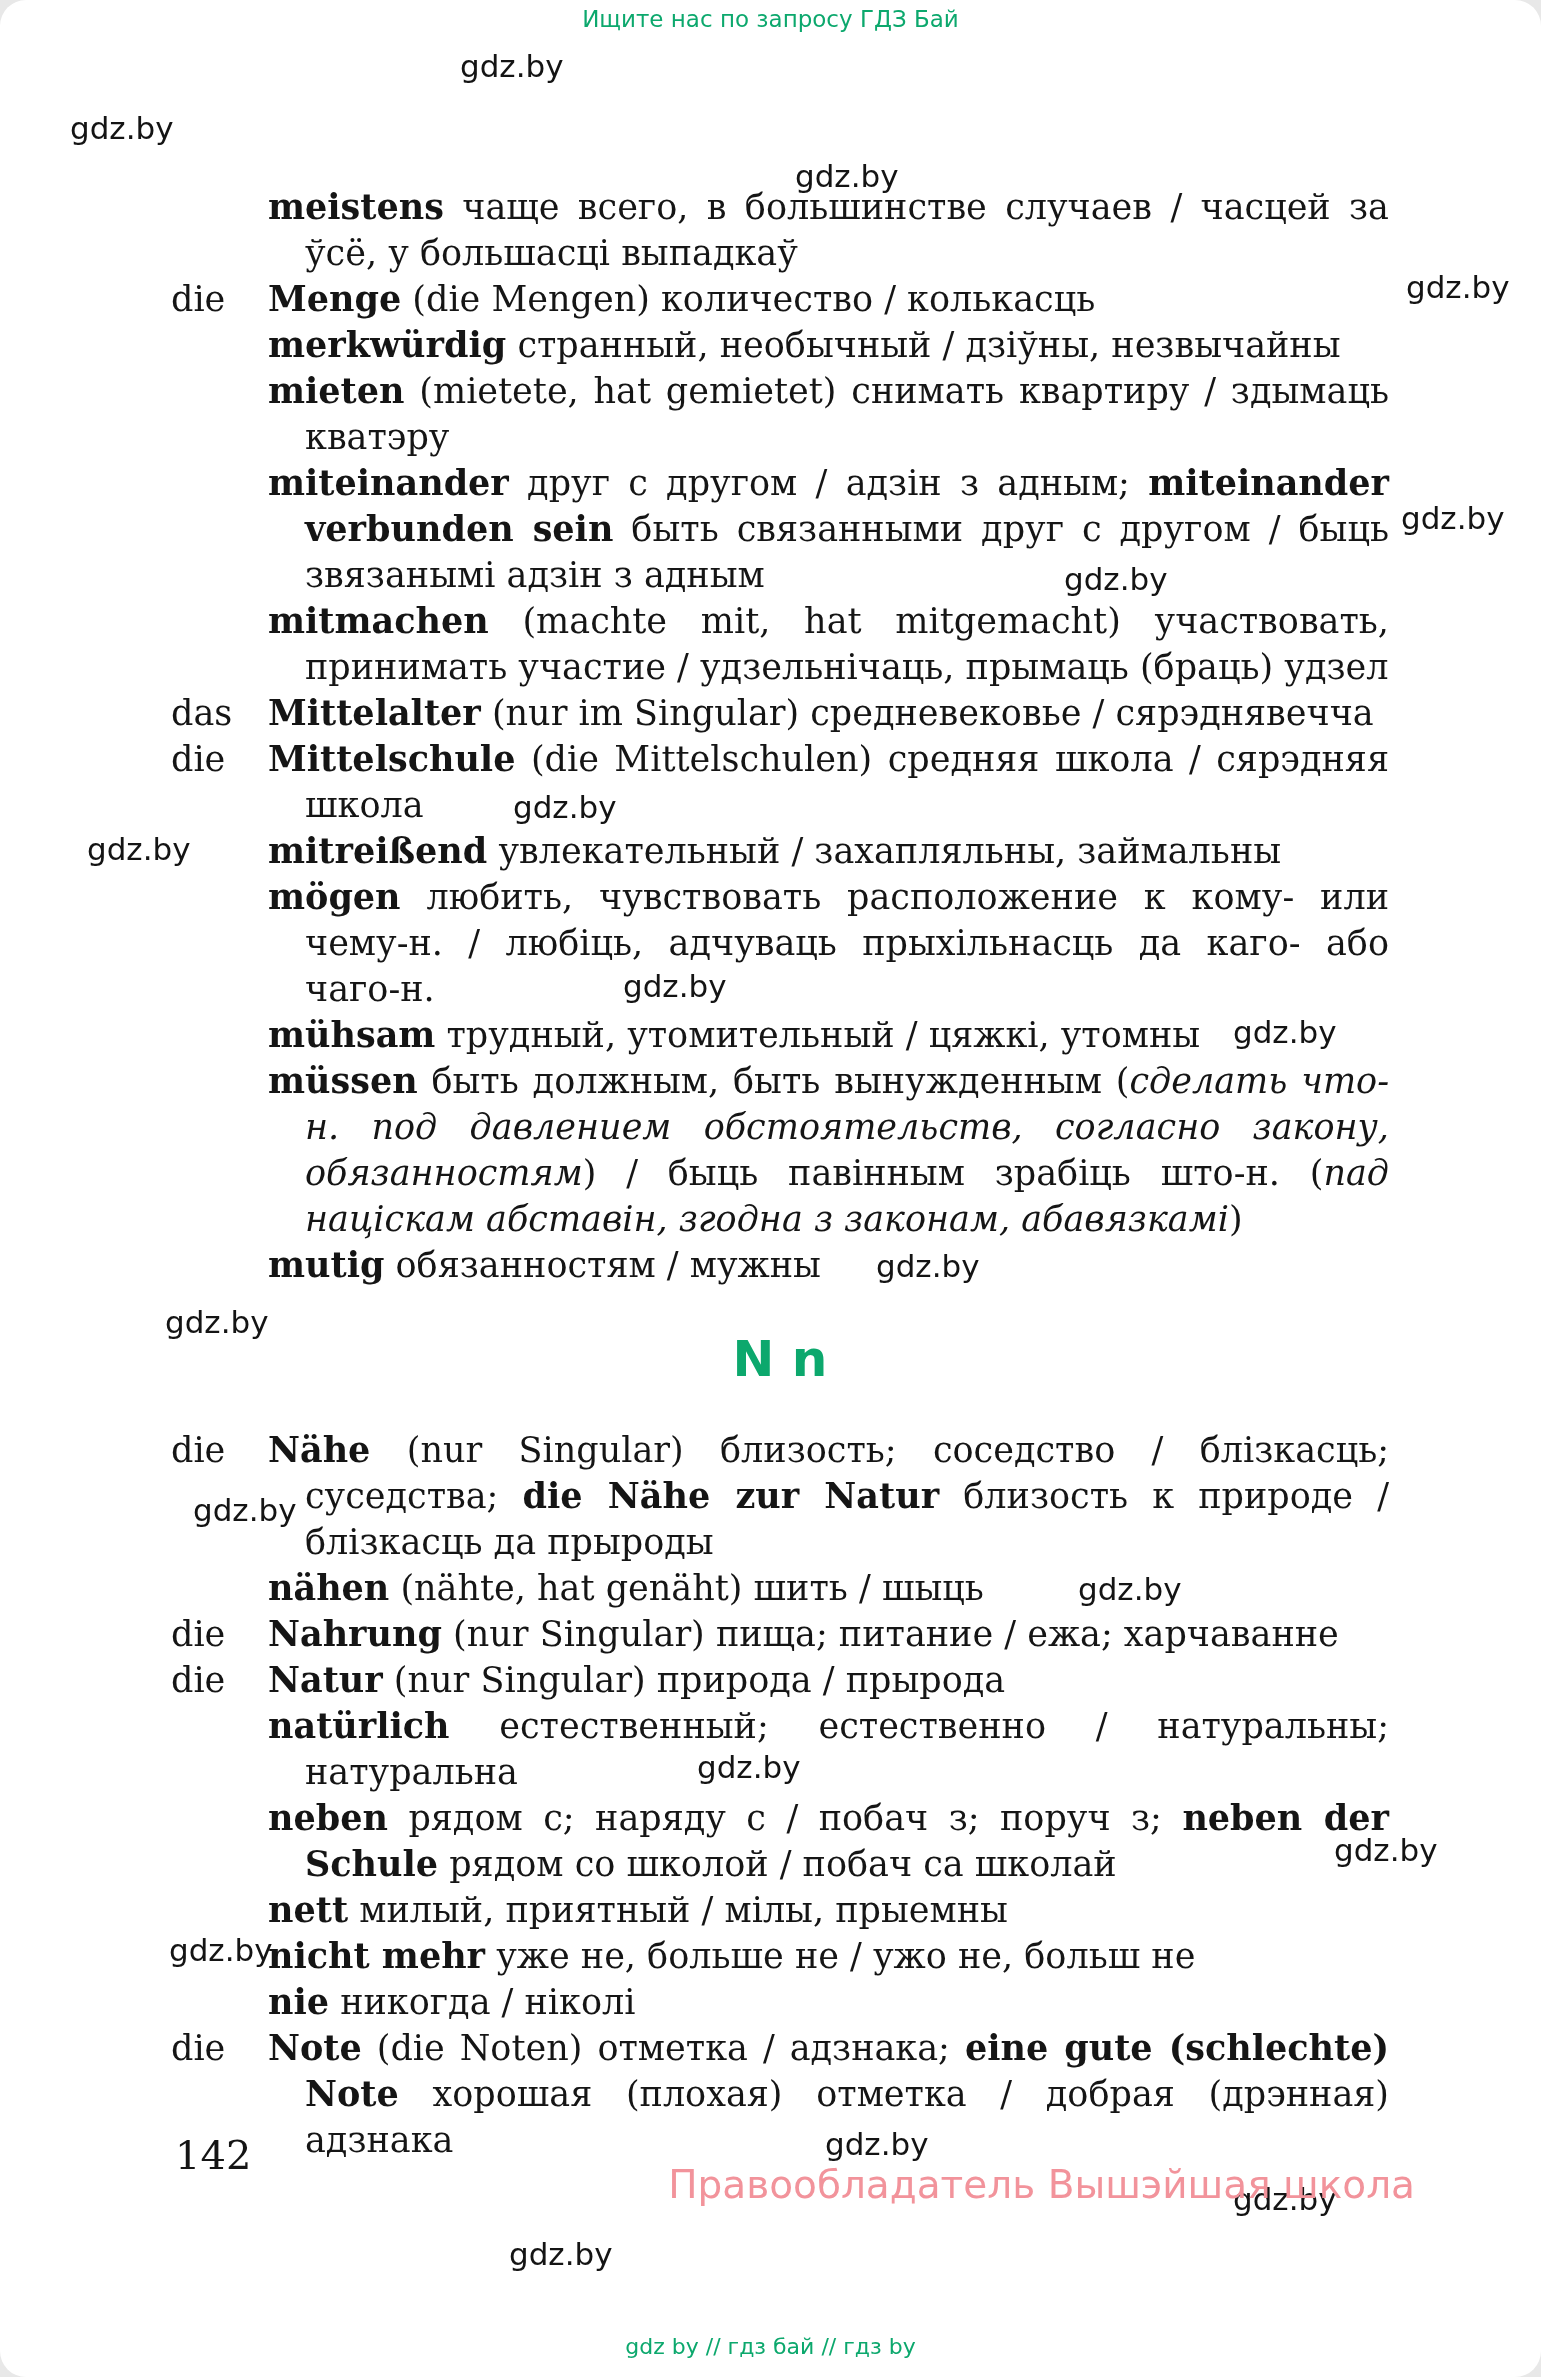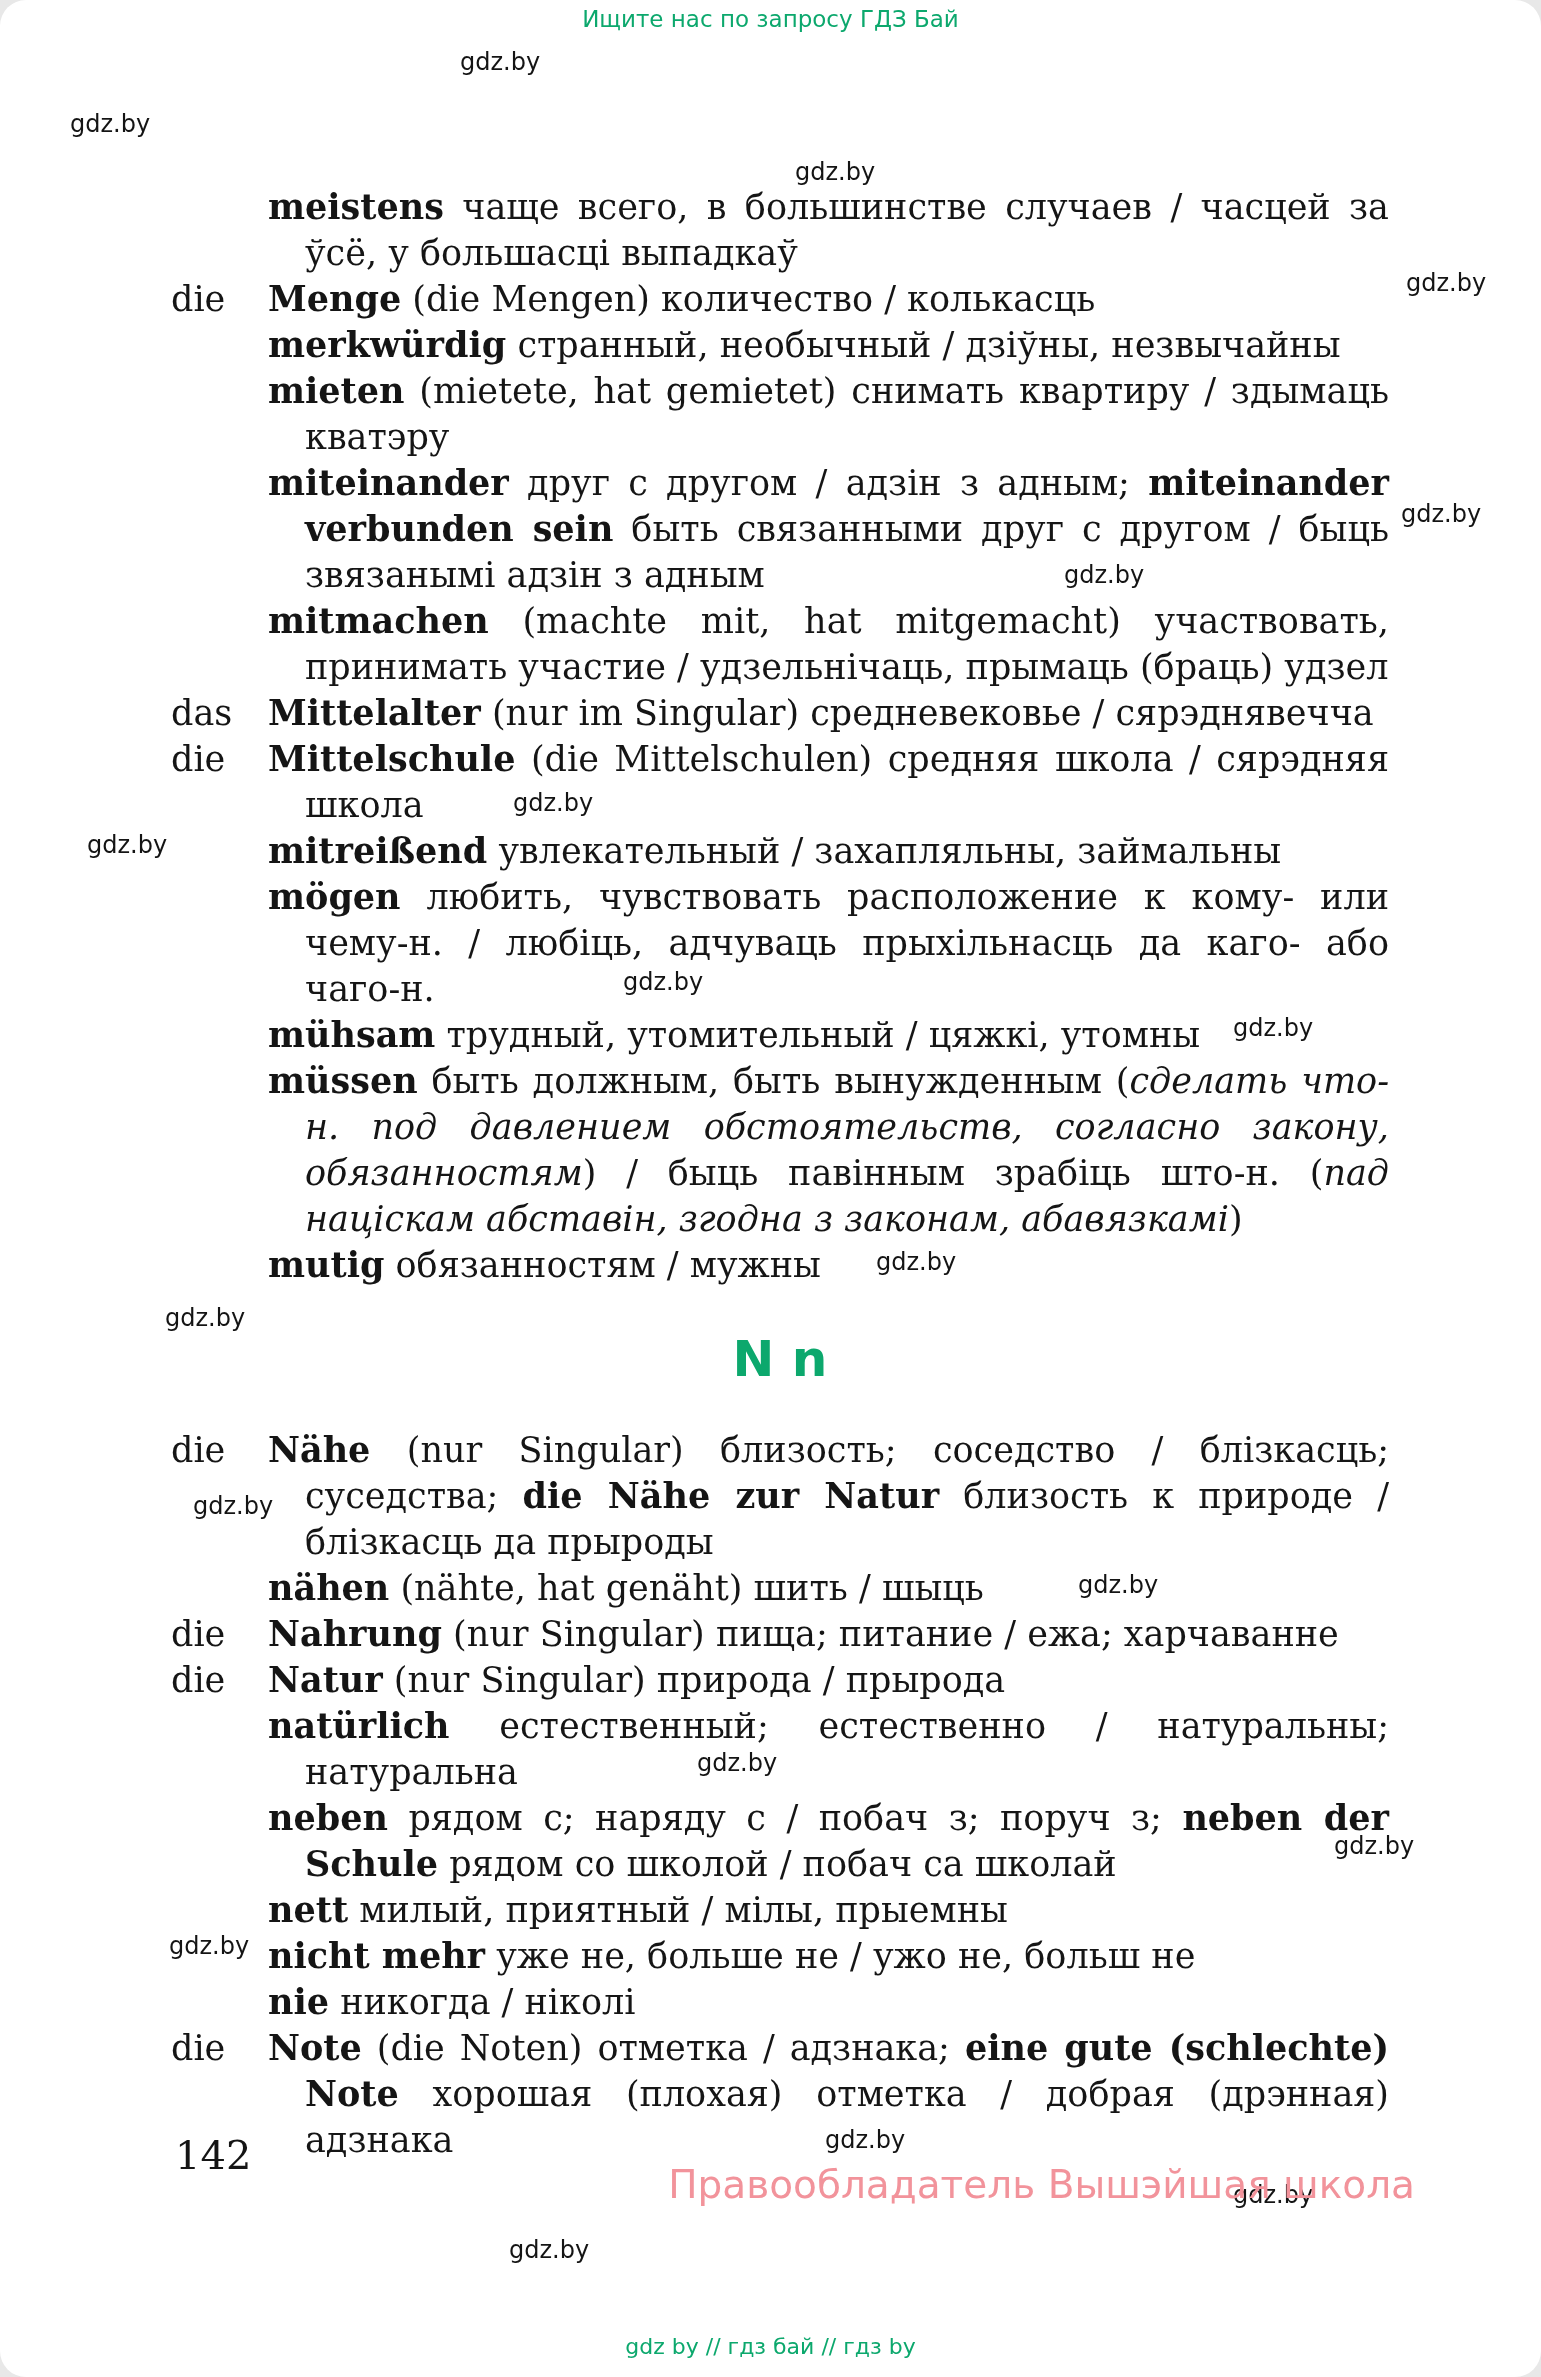--- a/index.html
+++ b/index.html
@@ -18,21 +18,21 @@
     top: 5.5px; left: 0; width: 100%;
     text-align: center;
     font-family: "DejaVu Sans", "Liberation Sans", sans-serif;
     font-size: 23px;
     color: var(--accent, #0ca86d);
   }
   .wm-layer { position: absolute; inset: 0; pointer-events: none; }
   .wm {
     position: absolute;
     font-family: "DejaVu Sans", "Liberation Sans", sans-serif;
-    font-size: 24px;
+    font-size: 31px;
     color: #141414;
     white-space: nowrap;
   }
   .content {
     position: absolute;
     left: 171px; top: 184px;
     width: 1218px;
   }
   .entry { display: flex; align-items: flex-start; }
   .article {

